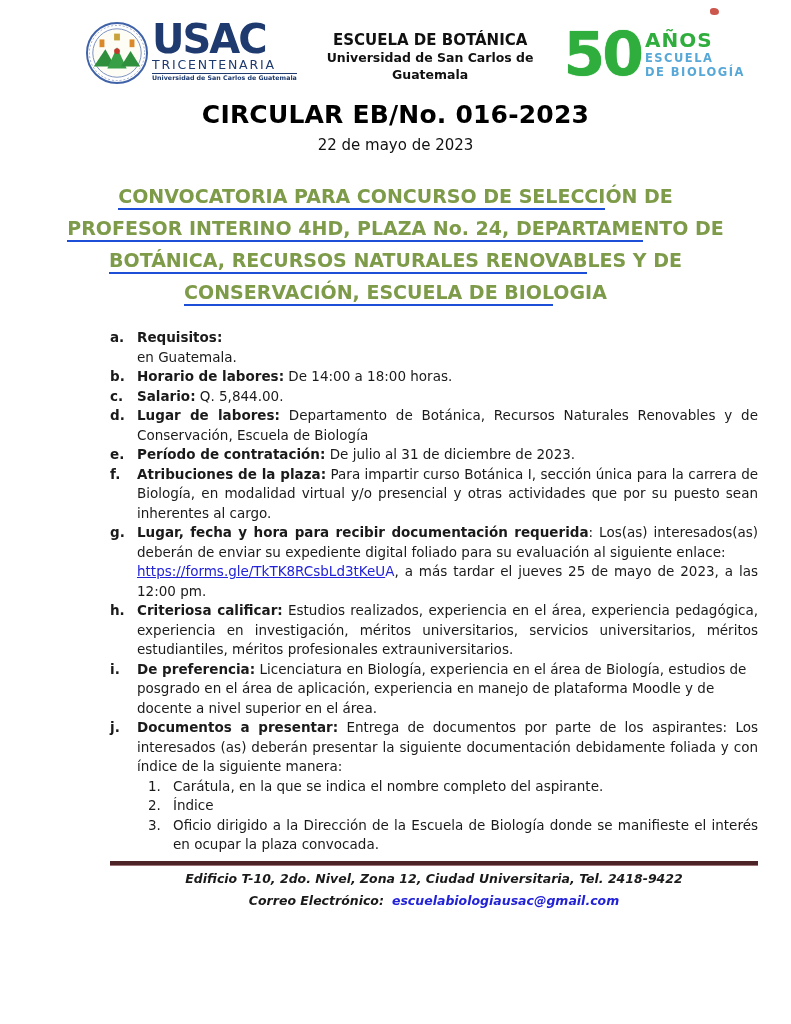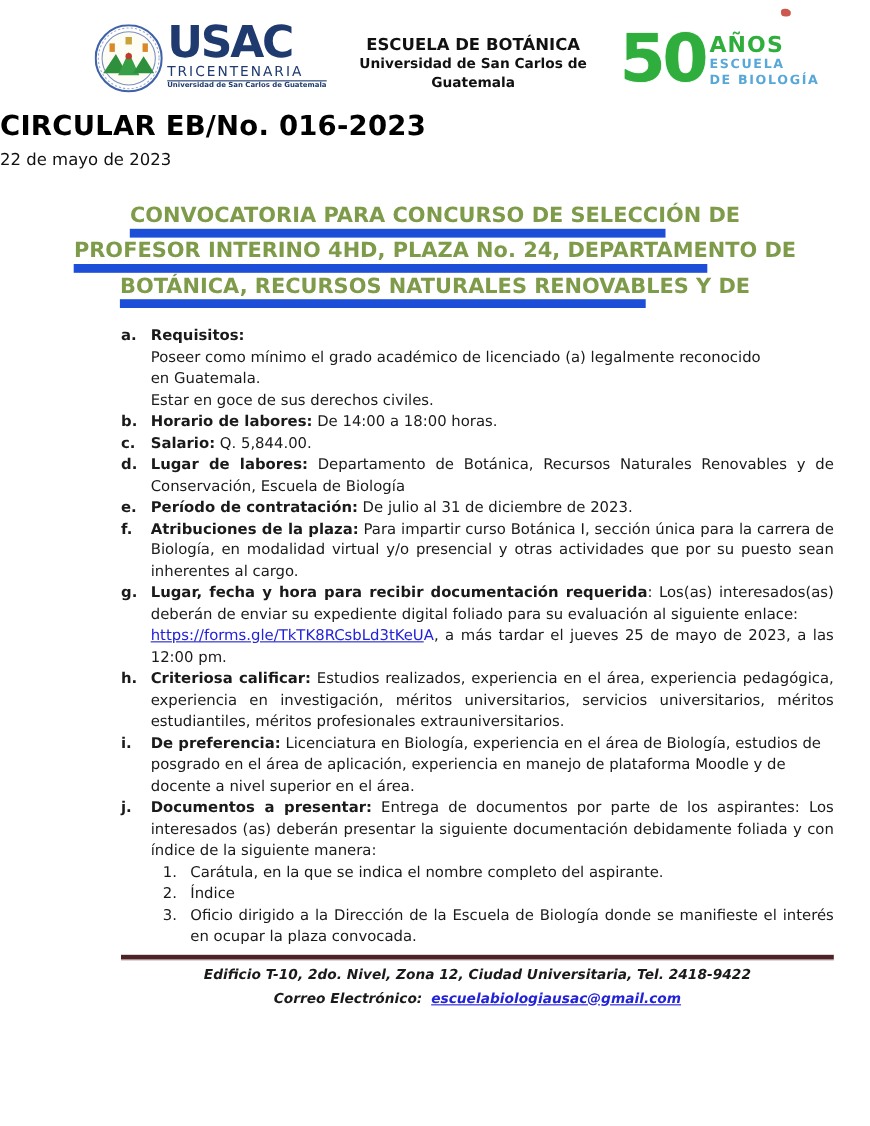--- a/index.html
+++ b/index.html
@@ -20,42 +20,42 @@
   .hdr-center{flex:1;text-align:center;padding-top:12px;line-height:1.35;}
   .hc1{font-weight:bold;font-size:15px;color:#111;}
   .hc2,.hc3{font-weight:bold;font-size:12.5px;color:#111;}
   .hdr-right{display:flex;align-items:center;margin-top:10px;}
   .logo50-num{font-size:60px;font-weight:bold;color:#2fae3d;line-height:1;letter-spacing:-3px;text-shadow:0 0 1px #2fae3d;}
   .logo50-txt{margin-left:4px;line-height:1.15;}
   .l50-anios{color:#2fae3d;font-weight:bold;font-size:20px;letter-spacing:1px;}
   .l50-esc,.l50-bio{color:#58a8d7;font-weight:bold;font-size:11.5px;letter-spacing:1.5px;}
   .red-mark{position:absolute;top:8px;right:72px;width:9px;height:7px;background:#c23a2e;border-radius:40% 60% 50% 50%;opacity:.85;}
   
-  .title-block{margin-top:16px;}
+  .title-block{text-align:center;margin-top:16px;}
   .doc-title{font-size:25px;font-weight:bold;color:#000;letter-spacing:.2px;}
   .doc-date{font-size:15px;margin-top:7px;color:#111;}
   
   .heading{margin:26px 40px 0 40px;text-align:center;font-weight:bold;font-size:19px;line-height:32px;color:#7d9b49;}
-  .heading .u{border-bottom:8px solid #1d4ed8;padding-bottom:1px;}
+  .heading .u{border-bottom:2px solid #1d4ed8;padding-bottom:1px;}
   
   .list{margin:20px 33px 0 110px;font-size:13.5px;line-height:19.5px;color:#1a1a1a;}
   .item{position:relative;padding-left:27px;}
   .item .lab{position:absolute;left:0;top:0;font-weight:bold;}
   .item .b{font-weight:bold;}
   .item.just .ibody{text-align:justify;}
   .lnk{color:#2222d6;text-decoration:underline;cursor:pointer;}
   .lnkplain{color:#2222d6;text-decoration:none;}
   .sub{margin-left:11px;margin-top:0;}
   .subitem{position:relative;padding-left:25px;}
   .subitem .num{position:absolute;left:0;top:0;}
   
   .footer{margin:6px 33px 0 110px;}
   .rule{height:3px;border-top:4px solid #4c2428;border-bottom:1px solid #9f7478;}
   .ftxt{text-align:center;font-style:italic;font-weight:bold;font-size:12.5px;line-height:18px;margin-top:4px;color:#1a1a1a;}
-  .email{color:#2222d6;text-decoration:underline;margin-left:8px;cursor:pointer;}
+  .email{color:#2222d6;margin-left:8px;cursor:pointer;}
 </style>
 </head>
 <body>
 
 <div class="page">
 
   <span class="red-mark"></span>
 
   <div class="hdr">
     <div class="hdr-left">
@@ -93,26 +93,27 @@
 
   <div class="title-block">
     <div class="doc-title">CIRCULAR EB/No. 016-2023</div>
     <div class="doc-date">22 de mayo de 2023</div>
   </div>
 
   <div class="heading">
       <div><span class="u">CONVOCATORIA PARA CONCURSO DE SELECCI</span><span>ÓN DE</span></div>
       <div><span class="u">PROFESOR INTERINO 4HD, PLAZA No. 24, DEPARTAME</span><span>NTO DE</span></div>
       <div><span class="u">BOTÁNICA, RECURSOS NATURALES RENOVAB</span><span>LES Y DE</span></div>
+      <div><span class="u">CONSERVACIÓN, ESCUELA DE BIOL</span><span>OGIA</span></div>
     </div>
 
   <div class="list">
       <div class="item">
         <span class="lab">a.</span>
-        <div class="ibody"><span class="b">Requisitos:</span><div>Poseer como mínimo el grado académico de licenciado (a) legalmente reconocido</div><div>en Guatemala.</div><div>Estar en goce de sus derechos civiles.</div></div>
+        <div class="ibody"><span class="b">Requisitos:</span><div>en Guatemala.</div></div>
       </div>
       <div class="item">
         <span class="lab">b.</span>
         <div class="ibody"><span class="b">Horario de labores:</span><span> De 14:00 a 18:00 horas.</span></div>
       </div>
       <div class="item">
         <span class="lab">c.</span>
         <div class="ibody"><span class="b">Salario:</span><span> Q. 5,844.00.</span></div>
       </div>
       <div class="item just">

